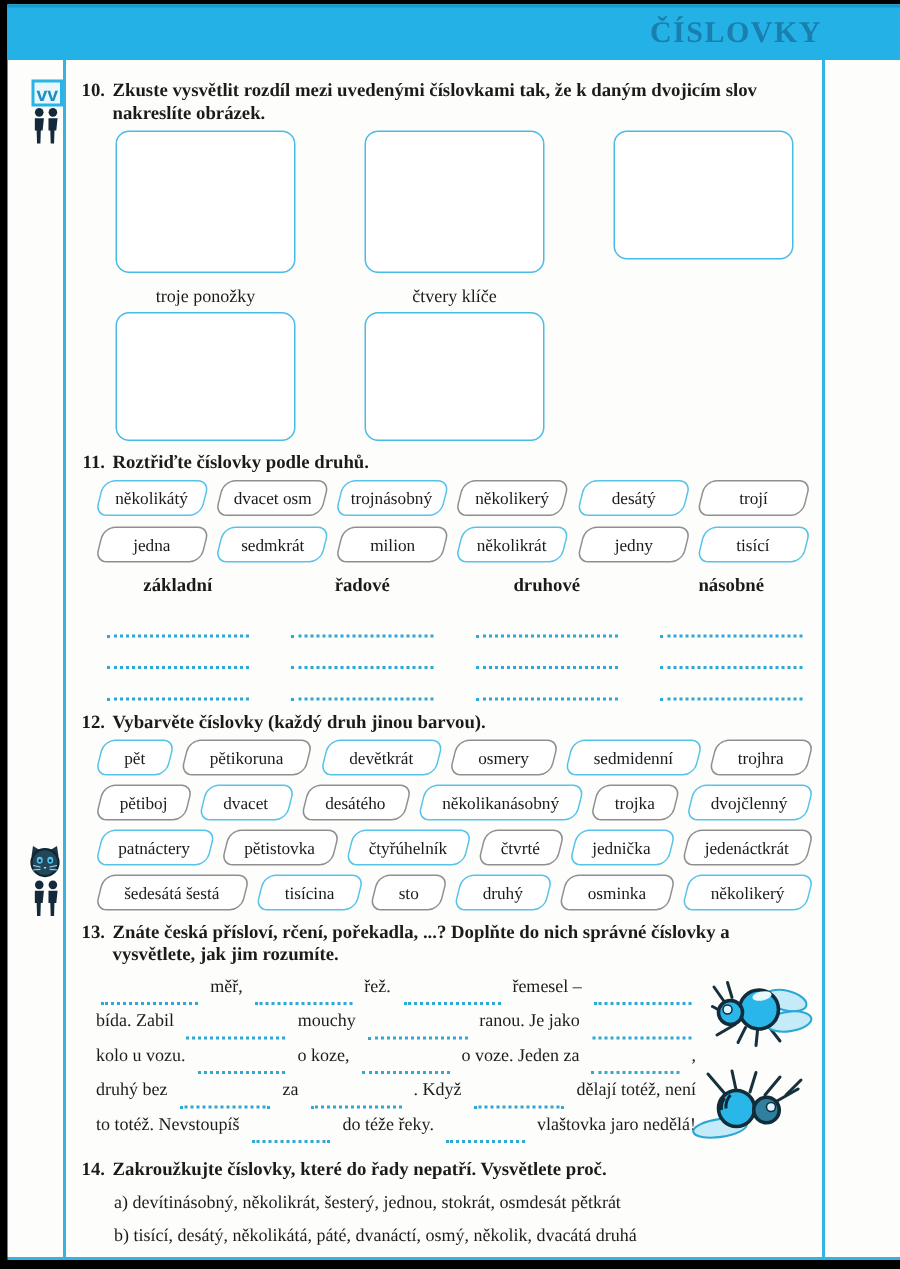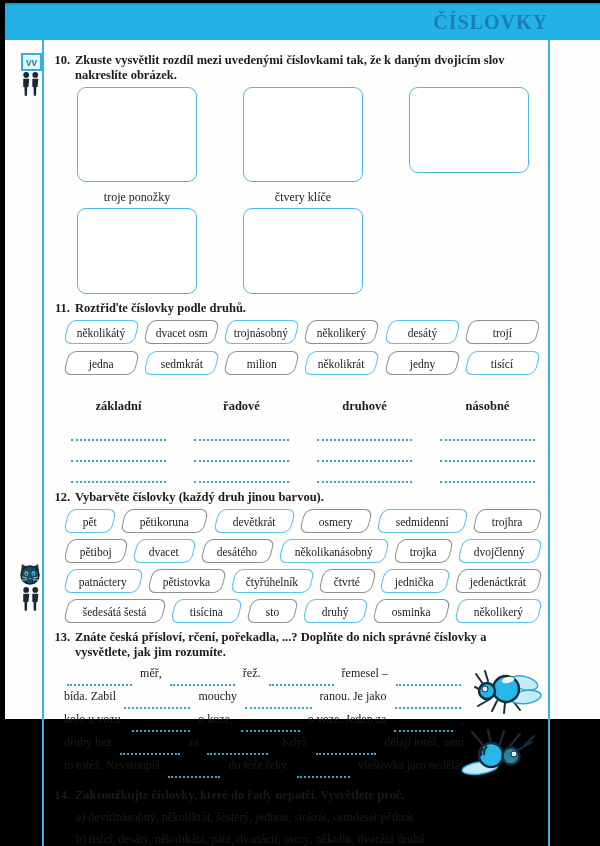--- a/index.html
+++ b/index.html
@@ -1,35 +1,35 @@
 <!DOCTYPE html>
 <html lang="cs"><head>
 <meta charset="utf-8">
 <style>
   html,body{margin:0;padding:0;background:#000;}
   .stage{position:relative;width:600px;height:846px;background:#000;overflow:hidden;
          font-family:"Liberation Serif","DejaVu Serif",serif;color:#1b1b1b;}
-  .page{position:absolute;left:5px;top:3px;width:595px;height:716px;background:#fdfdfc;}
+  .page{position:absolute;left:5px;top:3px;width:595px;height:835px;background:#fdfdfc;}
 
   
   .band{height:37px;background:#24b2e6;border-top:2px solid #0e9dd2;
         display:flex;align-items:center;justify-content:flex-end;padding-right:52px;box-sizing:border-box;}
   .band-title{font-size:20px;font-weight:bold;letter-spacing:1px;color:#1a7fae;}
 
   
   .main{display:flex;border-bottom:2px solid #35b3e2;min-height:736px;box-sizing:border-box;}
   .gutter{width:37px;position:relative;flex:0 0 37px;}
   .gutter-r{flex:1 1 auto;}
   .content{flex:0 0 508px;width:508px;border-left:2px solid #35b3e2;border-right:2px solid #35b3e2;
            padding:6px 4px 4px 6px;box-sizing:border-box;}
 
   
   .vv-badge{position:absolute;left:16px;top:13px;width:17px;height:14px;border:2px solid #29b3e6;
             background:#eaf8fd;display:flex;align-items:center;justify-content:center;
-            font-family:"Liberation Sans",sans-serif;font-size:10px;font-weight:bold;color:#1d8fc0;}
+            font-family:"Liberation Sans",sans-serif;font-size:13px;font-weight:bold;color:#1d8fc0;}
   .mi{position:absolute;left:15px;}
   .mi.p1{top:31px;}
   .mi.cat{top:522px;left:13px;}
   .mi.p2{top:546px;}
 
   
   .ex{margin-top:7px;}
   .exhead{display:flex;gap:5px;font-weight:bold;font-size:12.5px;line-height:1.2;margin-bottom:4px;}
   .num{min-width:20px;text-align:right;flex:0 0 20px;}
   .etitle{flex:1;}
@@ -44,21 +44,21 @@
   
   .chips-grid{display:grid;grid-template-columns:repeat(6,1fr);column-gap:9px;row-gap:7px;margin:4px 4px 2px 2px;}
   .chip{border:1.5px solid #8f8f8f;border-radius:8px;background:#fff;text-align:center;
         transform:skewX(-14deg);padding:2px 3px;min-height:15px;}
   .chip.acc{border-color:#56c3e9;}
   .chip-txt{display:inline-block;transform:skewX(14deg);font-size:11.5px;white-space:nowrap;}
   .chip-row{display:flex;gap:9px;margin-bottom:6px;padding:0 2px;}
   .chip-row .chip{flex:1 1 auto;}
 
   
-  .cats{display:grid;grid-template-columns:repeat(4,1fr);column-gap:14px;margin-top:24px;}
+  .cats{display:grid;grid-template-columns:repeat(4,1fr);column-gap:14px;margin-top:8px;}
   .cat-head{text-align:center;font-weight:bold;font-size:12.5px;margin-bottom:6px;}
   .write-line{height:19px;border-bottom:2px dotted #2fa8d5;width:88%;margin:0 auto;}
 
   
   .proverbs{display:flex;}
   .plines{flex:1 1 auto;padding-top:2px;}
   .pline{display:flex;align-items:baseline;gap:5px;min-height:23px;font-size:12px;text-align:center;}
   .ptext{white-space:nowrap;}
   .blank{flex:1 1 60px;border-bottom:2px dotted #2fa8d5;height:11px;align-self:flex-end;margin:0 3px 3px 3px;}
   .flies{flex:0 0 80px;display:flex;flex-direction:column;align-items:flex-end;gap:8px;margin-left:-6px;}

